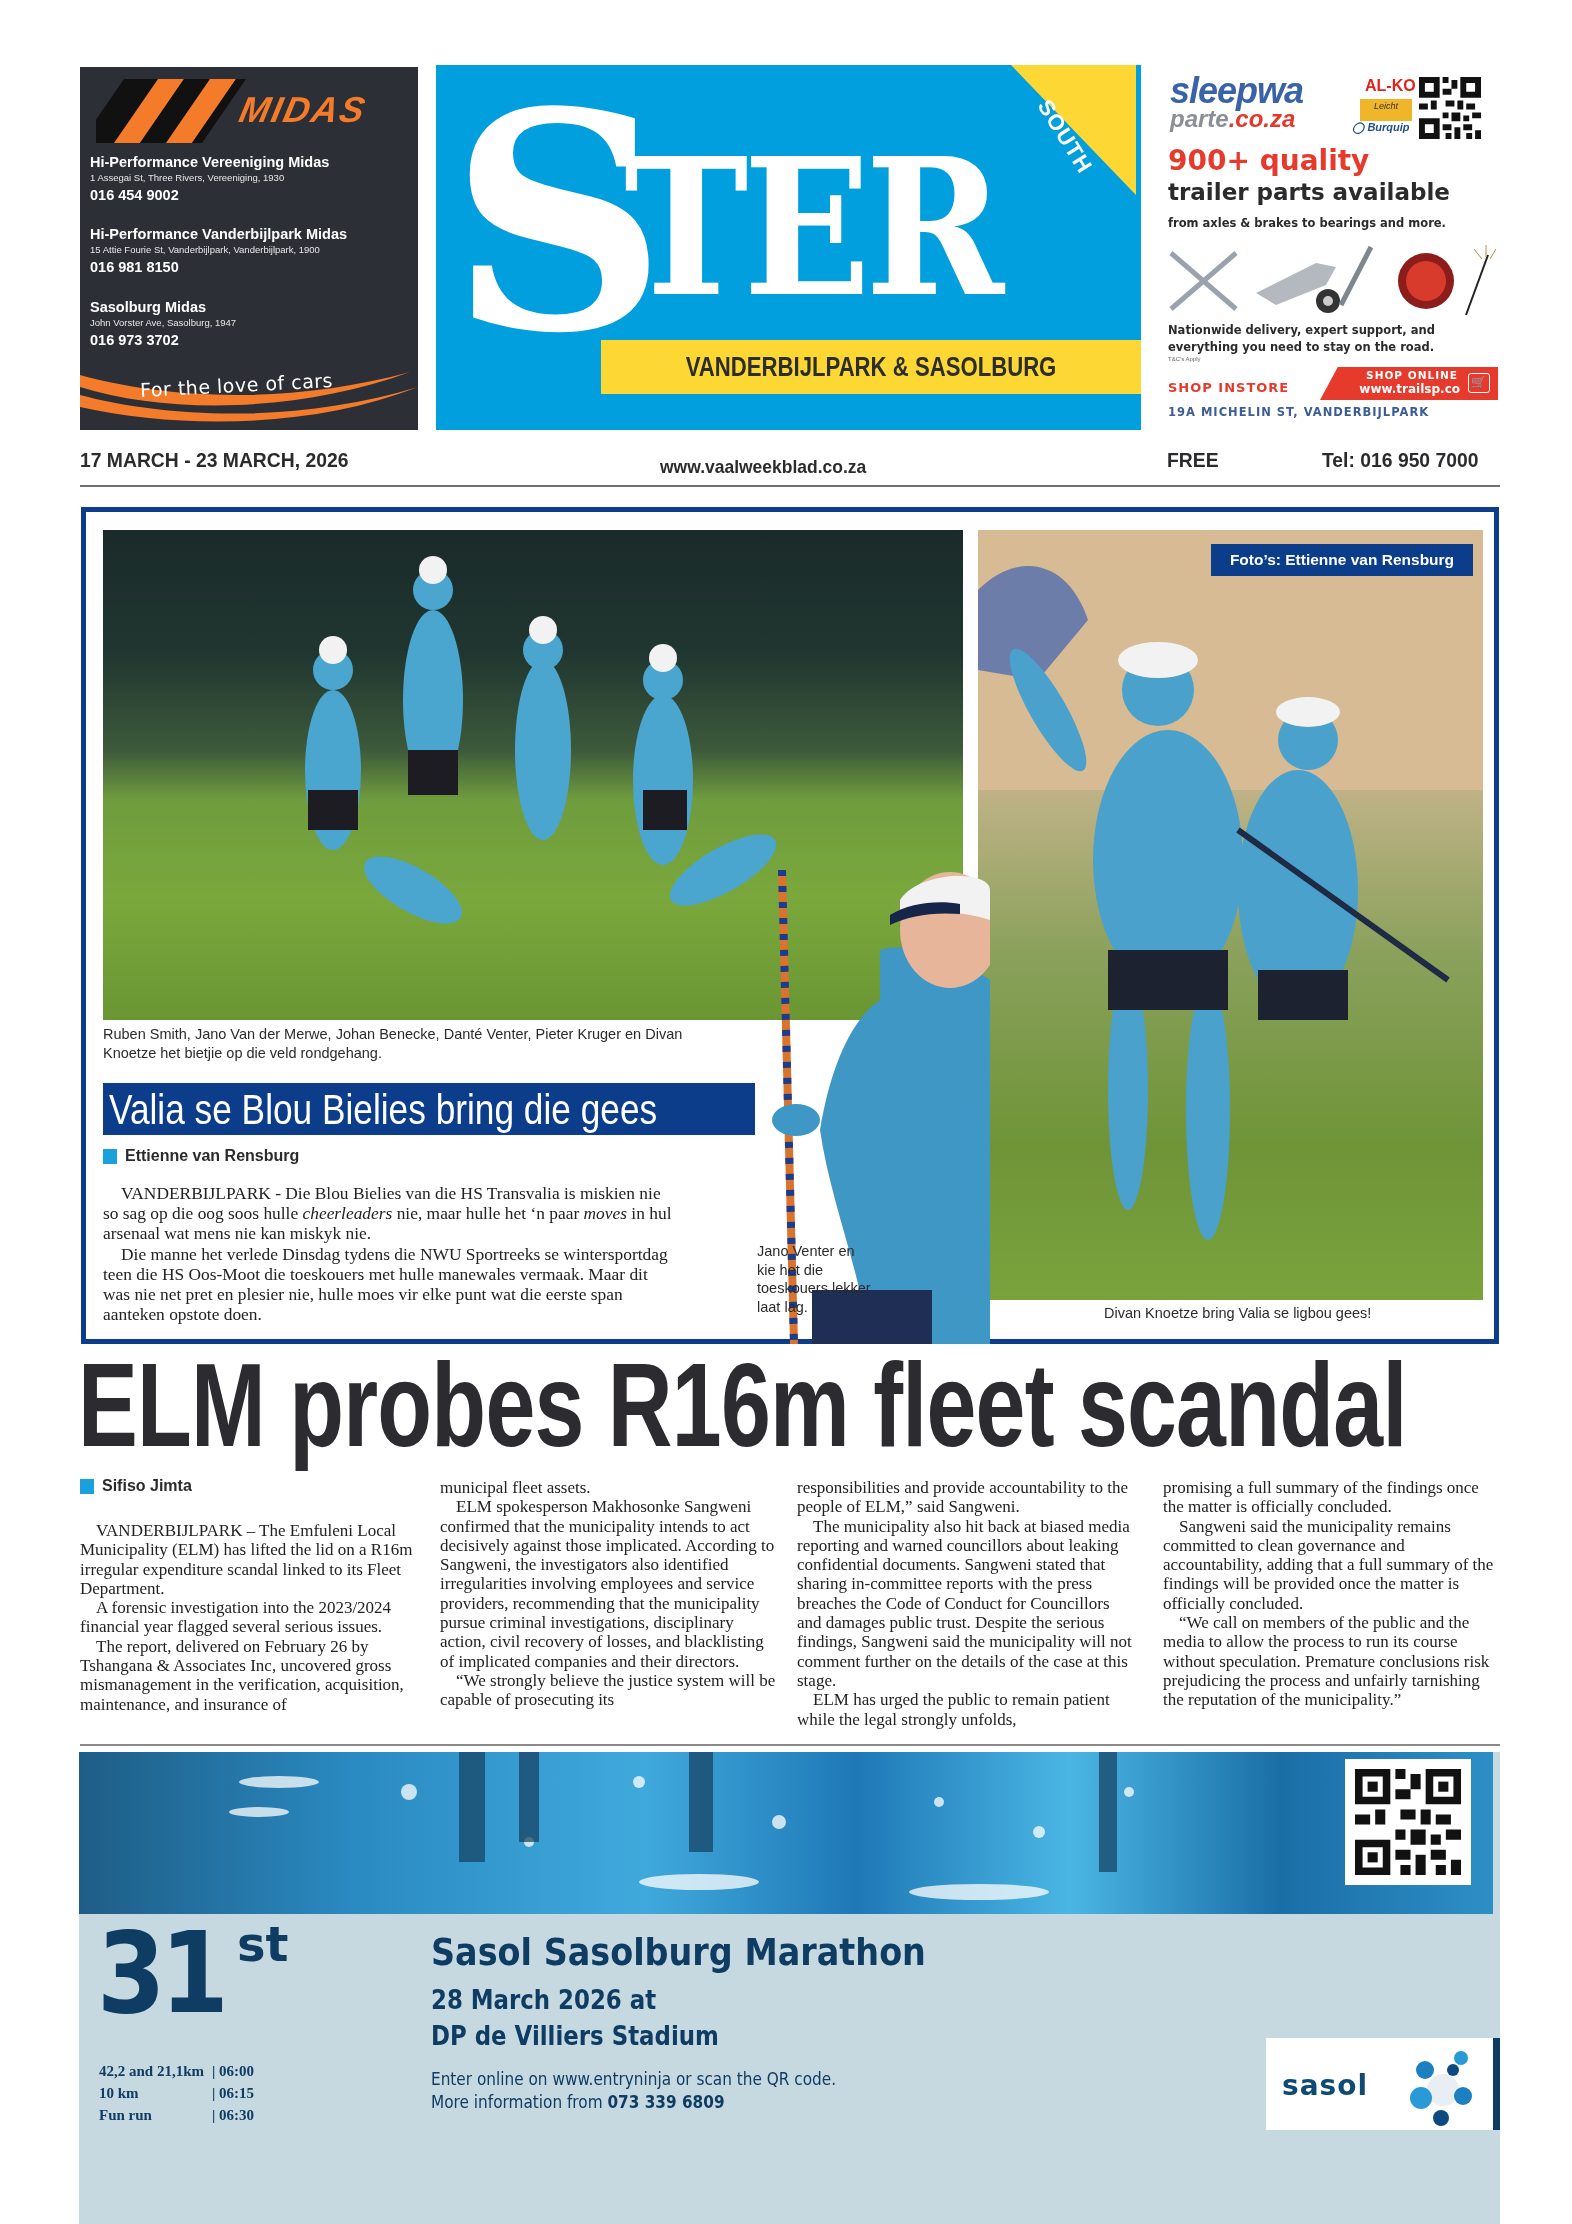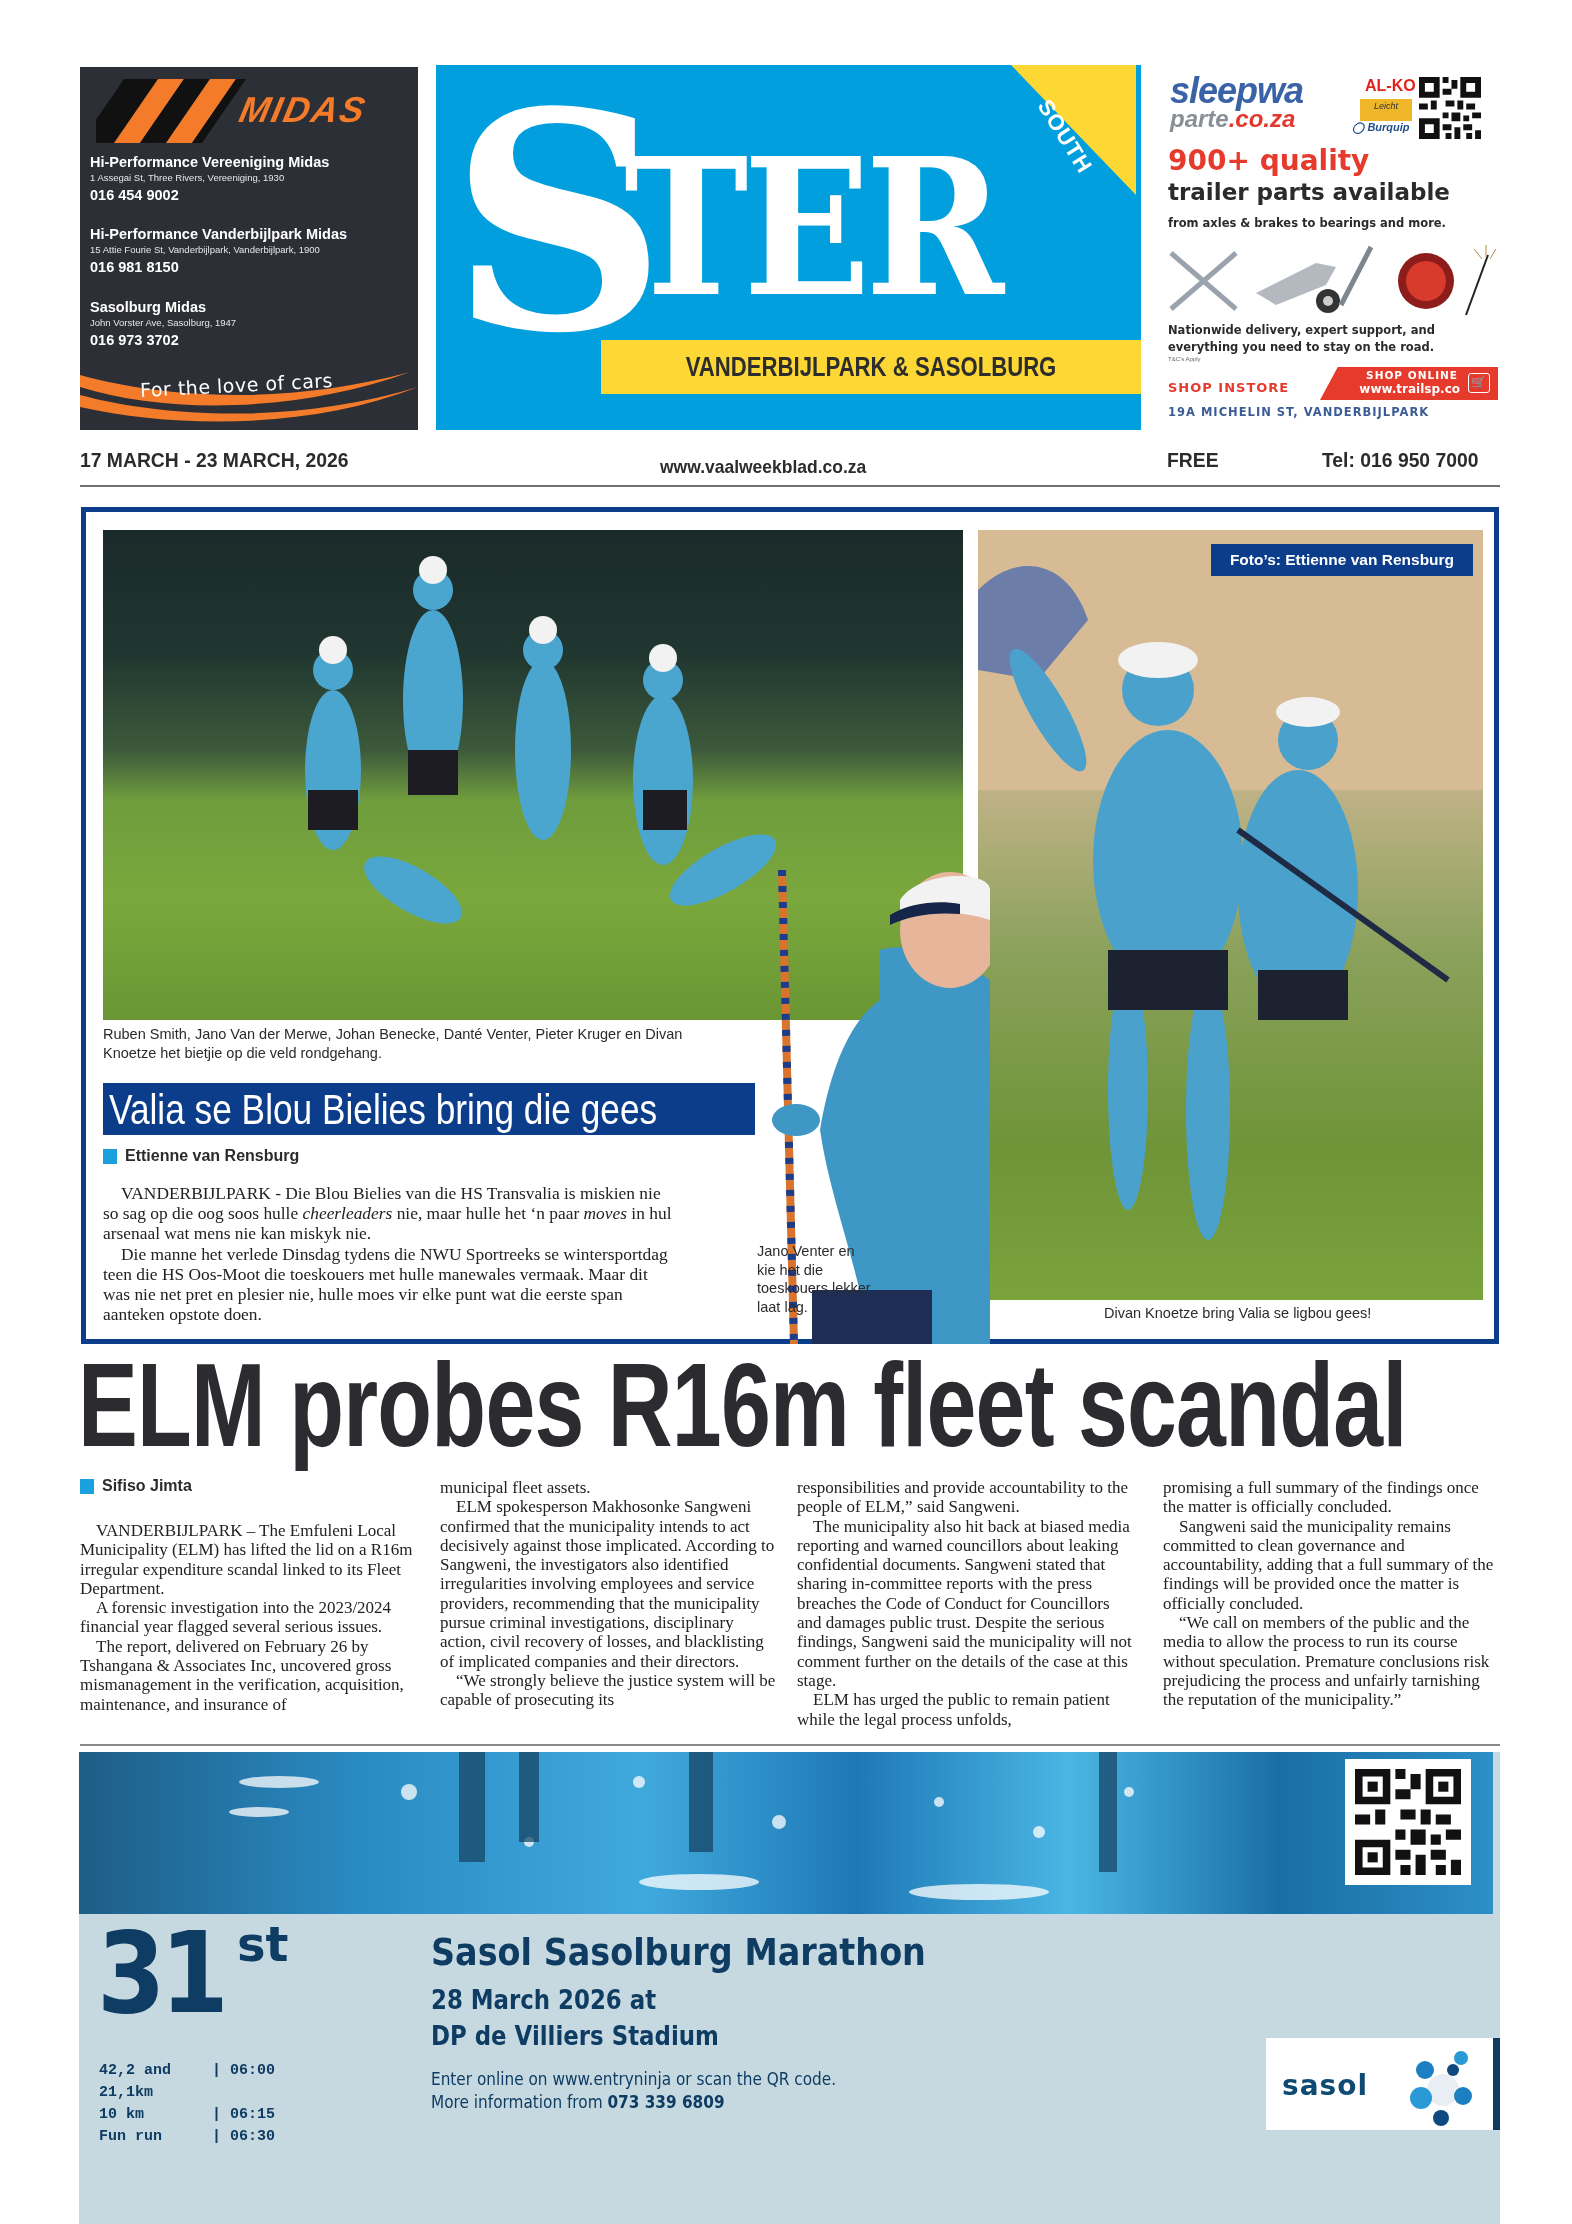--- a/index.html
+++ b/index.html
@@ -86,21 +86,21 @@
   .rule2 { left: 80px; top: 1744px; width: 1420px; height: 2px; background: #8a8a8a; }
 
   
   .mara { left: 79px; top: 1752px; width: 1421px; height: 472px; background: #c7d9e0; overflow: hidden; }
   .mara-img { left: 0; top: 0; width: 1414px; height: 162px; background: linear-gradient(90deg, #1e5d86 0%, #2a8bc3 20%, #40a9dc 40%, #1e78b6 55%, #4ab6e4 70%, #1a6ea6 85%, #2d8fc6 100%); }
   .mara-qr { left: 1266px; top: 7px; width: 126px; height: 126px; background: #fff; padding: 10px; }
   .m31 { left: 18px; top: 165px; font-family: "DejaVu Sans", sans-serif; font-weight: bold; font-size: 112px; color: #0e3c63; line-height: 1; letter-spacing: -6px; transform: scaleX(0.88); transform-origin: left top; }
   .mst { left: 158px; top: 168px; font-family: "DejaVu Sans", sans-serif; font-weight: bold; font-size: 48px; color: #0e3c63; line-height: 1; }
   .mtitle { left: 352px; top: 178px; font-family: "DejaVu Sans", sans-serif; font-weight: bold; font-size: 38px; color: #0e3c63; white-space: nowrap; transform: scaleX(0.88); transform-origin: left top; }
   .mdate { left: 352px; top: 230px; font-family: "DejaVu Sans", sans-serif; font-weight: bold; font-size: 26px; color: #0e3c63; line-height: 36px; transform: scaleX(0.88); transform-origin: left top; white-space: nowrap; }
-  .msched { left: 20px; top: 308px; font-family: Liberation Mono, monospace; font-weight: bold; font-size: 15px; color: #0e3c63; line-height: 22px; }
+  .msched { left: 20px; top: 308px; font-family: Liberation Serif, serif; font-weight: bold; font-size: 15px; color: #0e3c63; line-height: 22px; }
   .msched .row { display: flex; }
   .msched .d { width: 113px; }
   .menter { left: 352px; top: 316px; font-family: "DejaVu Sans", sans-serif; font-size: 17px; color: #0e3c63; line-height: 23px; white-space: nowrap; transform: scaleX(0.9); transform-origin: left top; }
   .menter b { font-weight: bold; }
   .sasol-box { left: 1187px; top: 286px; width: 227px; height: 92px; background: #fff; }
   .sasol-bar { left: 1414px; top: 286px; width: 7px; height: 92px; background: #0e3c63; }
   .sasol-word { left: 1203px; top: 320px; font-family: "DejaVu Sans", sans-serif; font-weight: bold; font-size: 28px; color: #0e4a73; letter-spacing: 1px; line-height: 1; }
   .sasol-mol { left: 1322px; top: 296px; width: 80px; height: 80px; }
 </style>
 </head>
@@ -292,21 +292,21 @@
   <p>The report, delivered on February 26 by Tshangana &amp; Associates Inc, uncovered gross mismanagement in the verification, acquisition, maintenance, and insurance of</p>
 </div>
 <div class="abs col col2">
   <p class="ni">municipal fleet assets.</p>
   <p>ELM spokesperson Makhosonke Sangweni confirmed that the municipality intends to act decisively against those implicated. According to Sangweni, the investigators also identified irregularities involving employees and service providers, recommending that the municipality pursue criminal investigations, disciplinary action, civil recovery of losses, and blacklisting of implicated companies and their directors.</p>
   <p>“We strongly believe the justice system will be capable of prosecuting its</p>
 </div>
 <div class="abs col col3">
   <p class="ni">responsibilities and provide accountability to the people of ELM,” said Sangweni.</p>
   <p>The municipality also hit back at biased media reporting and warned councillors about leaking confidential documents. Sangweni stated that sharing in-committee reports with the press breaches the Code of Conduct for Councillors and damages public trust. Despite the serious findings, Sangweni said the municipality will not comment further on the details of the case at this stage.</p>
-  <p>ELM has urged the public to remain patient while the legal process unfolds,</p>
+  <p>ELM has urged the public to remain patient while the legal strongly unfolds,</p>
 </div>
 <div class="abs col col4">
   <p class="ni">promising a full summary of the findings once the matter is officially concluded.</p>
   <p>Sangweni said the municipality remains committed to clean governance and accountability, adding that a full summary of the findings will be provided once the matter is officially concluded.</p>
   <p>“We call on members of the public and the media to allow the process to run its course without speculation. Premature conclusions risk prejudicing the process and unfairly tarnishing the reputation of the municipality.”</p>
 </div>
 <div class="abs rule2"></div>
 
 <div class="abs mara">
   <div class="abs mara-img">

